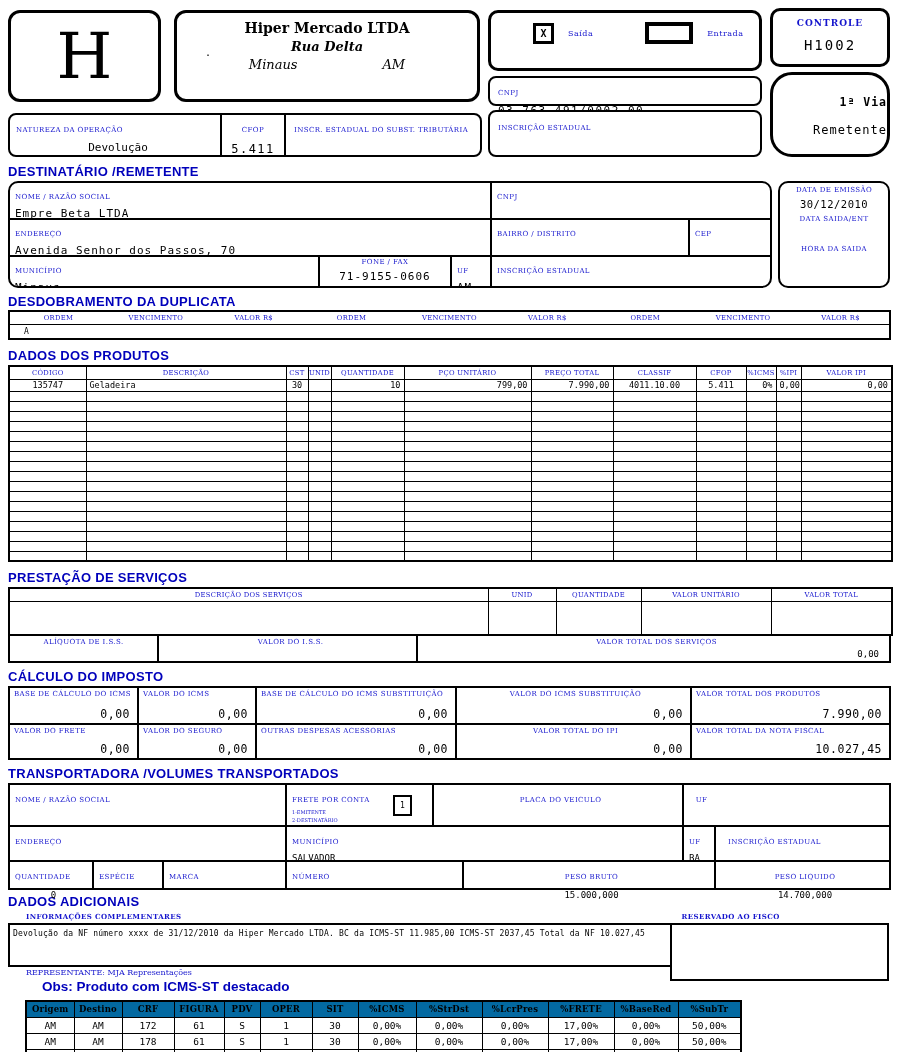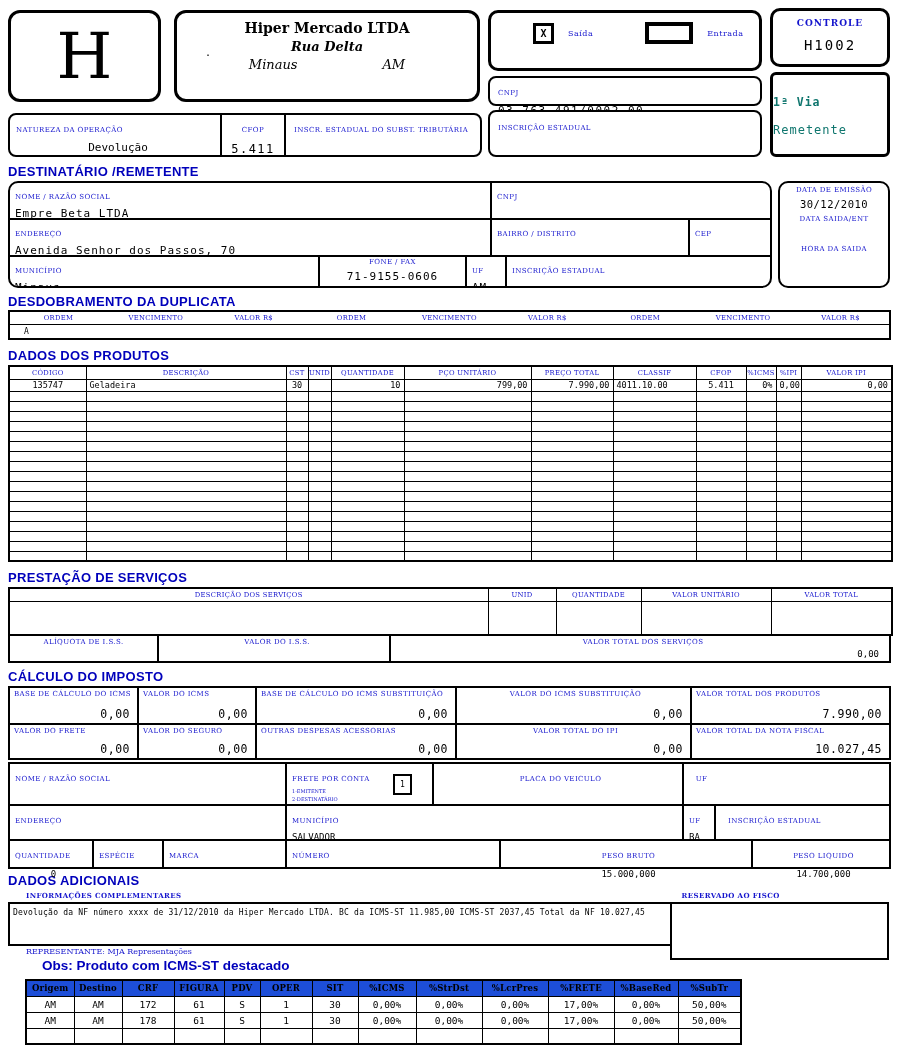--- a/index.html
+++ b/index.html
@@ -35,36 +35,36 @@
   .controle-box { left:770px; top:8px; width:120px; height:59px; border-radius:10px; text-align:center; }
   .controle-lbl { font-family:"DejaVu Serif", serif; font-weight:bold; font-size:9px; color:#1515cd; letter-spacing:1px; margin-top:7px; }
   .controle-val { font-size:14px; letter-spacing:2px; margin-top:9px; }
   .natureza-box { left:8px; top:113px; width:474px; height:44px; border-radius:8px; display:flex; border-width:2.5px; }
   .nat-c1 { width:210px; padding:2px 0 0 6px; }
   .nat-c1 .val { display:block; text-align:center; margin-top:5px; }
   .nat-c2 { width:66px; border-left:2px solid #000; border-right:2px solid #000; text-align:center; padding-top:2px; }
   .nat-c2 .val { display:block; font-size:12px; letter-spacing:1.5px; margin-top:6px; }
   .nat-c3 { flex:1; padding:2px 0 0 8px; }
   .ie-box { left:488px; top:110px; width:274px; height:47px; border-width:2.5px; border-radius:8px; padding:3px 0 0 8px; }
-  .via-box { left:770px; top:72px; width:120px; height:85px; border-radius:6px; text-align:left; color:#0f766e; }
+  .via-box { left:770px; top:72px; width:120px; height:85px; border-radius:22px; text-align:right; color:#000000; }
   .via1 { font-size:11.5px; font-weight:bold; margin-top:20px; letter-spacing:1px; }
   .via2 { font-size:12px; margin-top:14px; letter-spacing:1px; }
 
   
   .dest-row { display:flex; margin:2px 8px 0 8px; }
   .dest-grid { width:764px; border:2.5px solid #000; border-radius:10px; overflow:hidden; }
   .dg-row { display:flex; }
   .dg-row + .dg-row { border-top:2px solid #000; }
   .dg-cell { padding:1px 0 0 5px; }
   .dg-cell + .dg-cell { border-left:2px solid #000; }
   .dg-cell .val { display:block; margin-top:4px; letter-spacing:1px; }
   .r1 { height:35px; } .r2 { height:37px; } .r3 { height:31px; }
   .c-nome { width:480px; } .c-cnpj { flex:1; }
   .c-end { width:480px; } .c-bairro { width:198px; } .c-cep { flex:1; }
-  .c-mun { width:308px; } .c-fone { width:147px; text-align:center; padding-left:0; } .c-uf { width:40px; } .c-ie2 { flex:1; }
+  .c-mun { width:308px; } .c-fone { width:132px; text-align:center; padding-left:0; } .c-uf { width:40px; } .c-ie2 { flex:1; }
   .c-fone .lbl { display:block; text-align:center; }
   .date-box { width:112px; margin-left:6px; border:2.5px solid #000; border-radius:10px; text-align:center; padding-top:3px; }
   .date-box .lbl { display:block; text-align:center; }
   .date-box .val { display:block; font-size:10.5px; margin:4px 0 5px 0; letter-spacing:.5px; }
   .hora-lbl { margin-top:22px; }
 
   
   table { border-collapse:collapse; table-layout:fixed; }
   th, td { border:1.5px solid #000; overflow:hidden; white-space:nowrap; }
   th { font-family:"DejaVu Serif", serif; font-weight:normal; font-size:6.8px; color:#1515cd; letter-spacing:.3px; }
@@ -97,21 +97,21 @@
 
   .trans-grid { width:883px; margin:2px 0 0 8px; border:2.5px solid #000; }
   .tr-row { display:flex; }
   .tr-row + .tr-row { border-top:2px solid #000; }
   .tr-cell { padding:2px 0 0 5px; position:relative; }
   .tr-cell + .tr-cell { border-left:2px solid #000; }
   .tr-r1 { height:40px; } .tr-r2 { height:35px; } .tr-r3 { height:28px; }
   .t-nome { width:275px; } .t-frete { width:147px; } .t-placa { width:250px; text-align:center; }
   .t-uf1 { width:32px; text-align:center; } .t-cnpj { flex:1; text-align:center; }
   .t-end { width:275px; } .t-mun { width:397px; } .t-uf2 { width:32px; } .t-ie { flex:1; padding-left:12px; }
-  .t-qtd { width:82px; } .t-esp { width:70px; } .t-marca { width:123px; } .t-num { width:214px; }
+  .t-qtd { width:82px; } .t-esp { width:70px; } .t-marca { width:123px; } .t-num { width:177px; }
   .t-pbruto { width:252px; text-align:center; } .t-pliq { flex:1; text-align:center; }
   .tr-cell .val { display:block; margin-top:5px; font-size:9px; }
   .frete-opts { font-family:"DejaVu Serif", serif; font-size:5px; color:#1515cd; line-height:1.5; margin-top:3px; }
   .frete-box { position:absolute; right:20px; top:10px; width:19px; height:21px; border:2.5px solid #000;
                display:flex; align-items:center; justify-content:center; font-size:8px; }
   .t-qtd .val, .t-pbruto .val, .t-pliq .val { text-align:center; margin-top:7px; }
   .t-qtd .val { text-align:center; }
 
   
   .da-labels { display:flex; margin:3px 0 2px 8px; }
@@ -119,21 +119,21 @@
   .da-labels .l2 { margin-left:500px; font-weight:bold; }
   .da-boxes { display:flex; margin-left:8px; align-items:flex-start; }
   .info-box { width:664px; height:44px; border:2.5px solid #000; padding:4px 3px; }
   .info-text { font-size:8px; letter-spacing:.2px; white-space:normal; }
   .fisco-box { width:219px; height:58px; border:2.5px solid #000; border-left-width:2.5px; margin-left:-2px; }
   .rep-line { margin:-13px 0 0 26px; font-family:"DejaVu Serif", serif; font-size:8px; color:#1515cd; }
   .obs-line { margin:2px 0 0 42px; font-family:"Liberation Sans", sans-serif; font-weight:bold; font-size:13.5px; color:#0000bb; }
 
   
   .fiscal-table { margin:6px 0 0 25px; width:715px; border:2.5px solid #000; }
-  .fiscal-table th { background:#1d4ed8; color:#000; font-family:"DejaVu Serif", serif; font-weight:bold;
+  .fiscal-table th { background:#0369a1; color:#000; font-family:"DejaVu Serif", serif; font-weight:bold;
                      font-size:8.5px; height:16px; letter-spacing:.2px; }
   .fiscal-table td { height:16px; font-size:9.5px; text-align:center; }
 
   .mt4 { margin-top:4px; } .mt6 { margin-top:6px; } .mt8 { margin-top:8px; }
 </style>
 </head>
 <body>
 
 <div class="page">
 
@@ -302,21 +302,21 @@
       </thead>
     <tbody id="prod-body">
         <tr class="data">
           <td style="text-align: center;">135747</td>
           <td style="text-align: left;">Geladeira</td>
           <td style="text-align: center;">30</td>
           <td style="text-align: center;"></td>
           <td style="text-align: right;">10</td>
           <td style="text-align: right;">799,00</td>
           <td style="text-align: right;">7.990,00</td>
-          <td style="text-align: left;">4011.10.00</td>
+          <td style="text-align: center;">4011.10.00</td>
           <td style="text-align: center;">5.411</td>
           <td style="text-align: right;">0%</td>
           <td style="text-align: right;">0,00</td>
           <td style="text-align: right;">0,00</td>
         </tr>
         <tr>
           <td></td>
           <td></td>
           <td></td>
           <td></td>
@@ -581,21 +581,21 @@
           <td></td>
           <td></td>
           <td></td>
         </tr>
       </tbody>
   </table>
   <div class="serv-foot">
     <div class="sf-cell" style="width:147px">
       <span class="lbl">ALÍQUOTA DE I.S.S.</span>
     </div>
-    <div class="sf-cell" style="width:232px">
+    <div class="sf-cell" style="width:259px">
       <span class="lbl">VALOR DO I.S.S.</span>
     </div>
     <div class="sf-cell" style="flex:1">
       <span class="lbl">VALOR TOTAL DOS SERVIÇOS</span>
       <span class="sf-val">0,00</span>
     </div>
   </div>
 
   <div class="sec-title mt6">CÁLCULO DO IMPOSTO</div>
   <div class="imp-grid" id="imp-grid">
@@ -638,20 +638,21 @@
           <span class="lbl" style="text-align: center;">VALOR TOTAL DO IPI</span>
           <span class="imp-val">0,00</span>
         </div>
         <div class="imp-cell" style="width: auto; flex: 1 1 0%;">
           <span class="lbl">VALOR TOTAL DA NOTA FISCAL</span>
           <span class="imp-val">10.027,45</span>
         </div>
       </div>
     </div>
 
+  <div class="sec-title mt6">TRANSPORTADORA /VOLUMES TRANSPORTADOS</div>
   <div class="trans-grid">
     <div class="tr-row tr-r1">
       <div class="tr-cell t-nome">
         <span class="lbl">NOME / RAZÃO SOCIAL</span>
       </div>
       <div class="tr-cell t-frete">
         <span class="lbl">FRETE POR CONTA</span>
         <div class="frete-opts">
           <span>1-EMITENTE</span><br>
           <span>2-DESTINATÁRIO</span>

